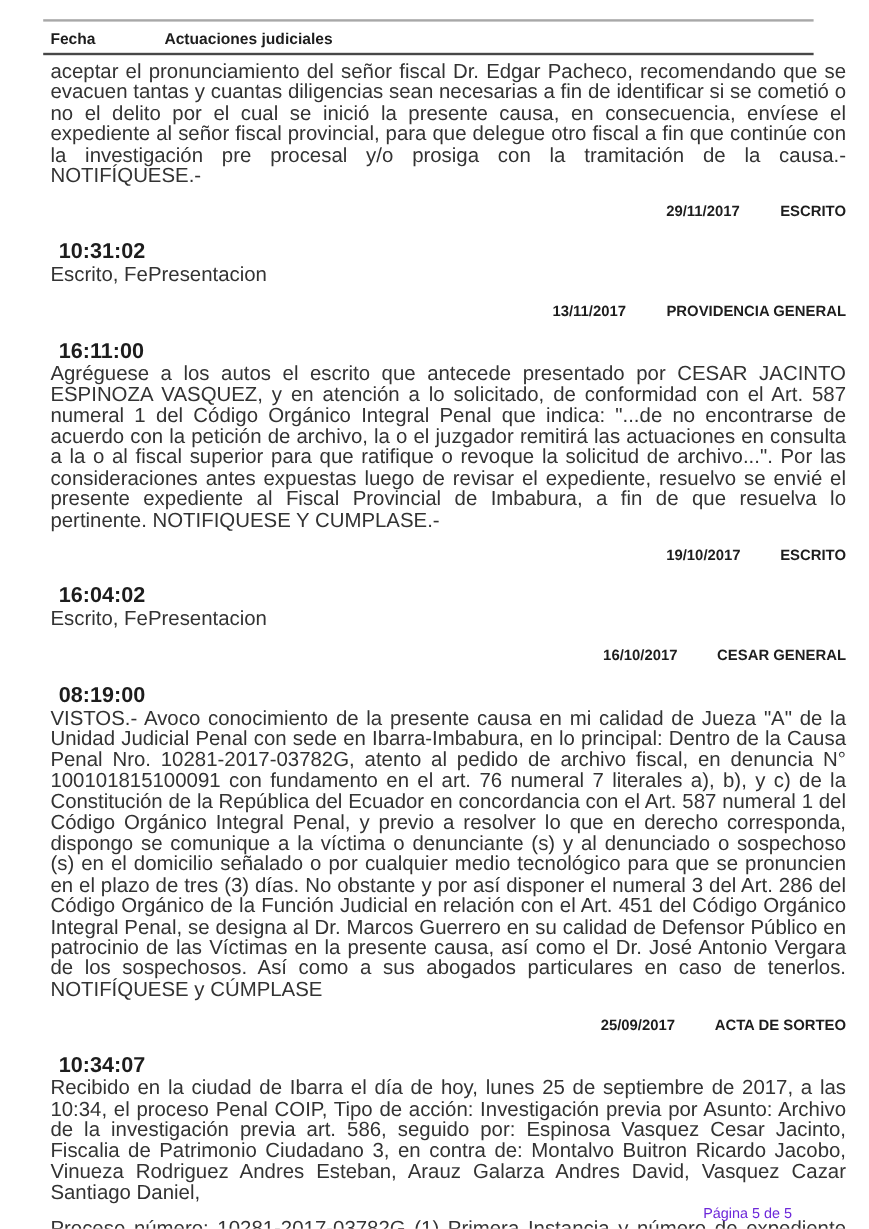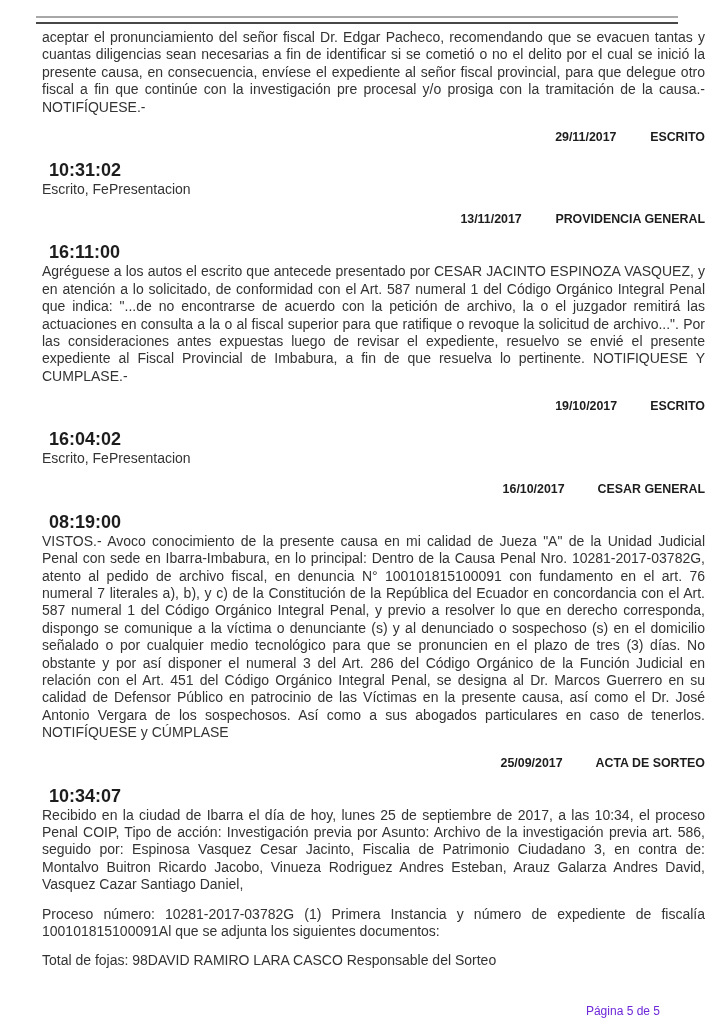--- a/index.html
+++ b/index.html
@@ -28,21 +28,21 @@
   .thead {
     display: flex;
     margin-top: 7px;
     font-weight: bold;
     font-size: 13px;
     line-height: 15px;
     color: #1d1d1d;
   }
   .col-date { width: 95px; flex: none; }
   .body-par {
-    font-size: 14px;
+    font-size: 17px;
     line-height: 17.4px;
     text-align: justify;
     margin-top: 4px;
     color: #333333;
   }
   .intro { margin-top: 5px; }
   .entry { margin-top: 14px; }
   .entry-head {
     display: flex;
     font-weight: bold;
@@ -71,20 +71,24 @@
     color: #6d28d9;
   }
 </style>
 </head>
 <body>
 
 <div class="sheet">
 
   <div class="rule rule-top"></div>
 
+  <div class="thead">
+    <span class="col-date">Fecha</span>
+    <span>Actuaciones judiciales</span>
+  </div>
 
   <div class="rule rule-dark"></div>
 
   <p class="body-par intro">aceptar el pronunciamiento del señor fiscal Dr. Edgar Pacheco, recomendando que se evacuen tantas y cuantas diligencias sean necesarias a fin de identificar si se cometió o no el delito por el cual se inició la presente causa, en consecuencia, envíese el expediente al señor fiscal provincial, para que delegue otro fiscal a fin que continúe con la investigación pre procesal y/o prosiga con la tramitación de la causa.- NOTIFÍQUESE.-</p>
 
   <section class="entry">
     <div class="entry-head">
       <span class="col-date">29/11/2017</span>
       <span>ESCRITO</span>
     </div>

